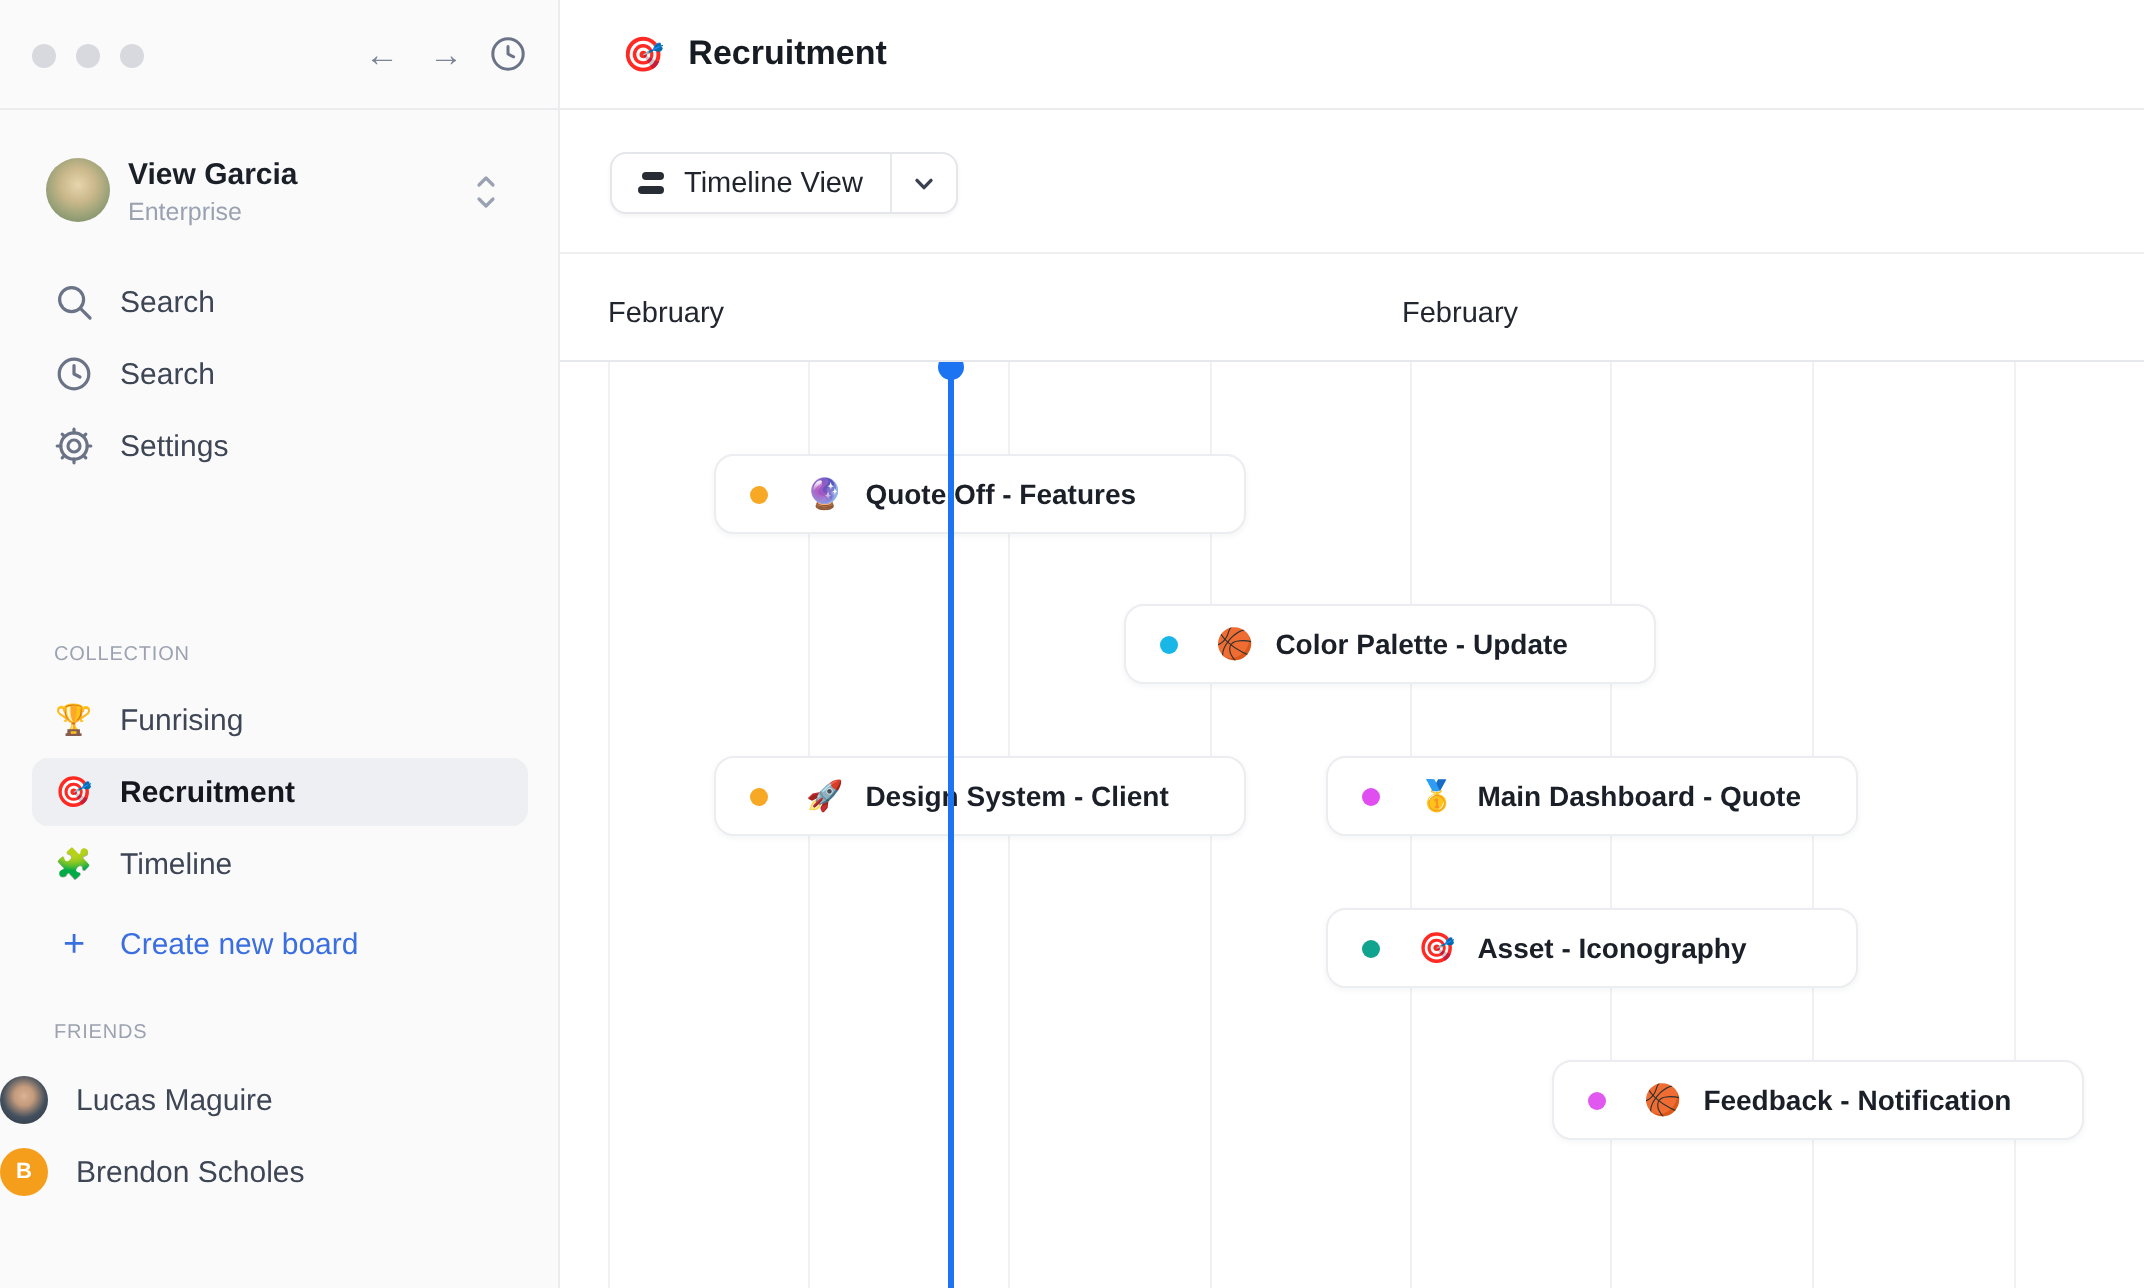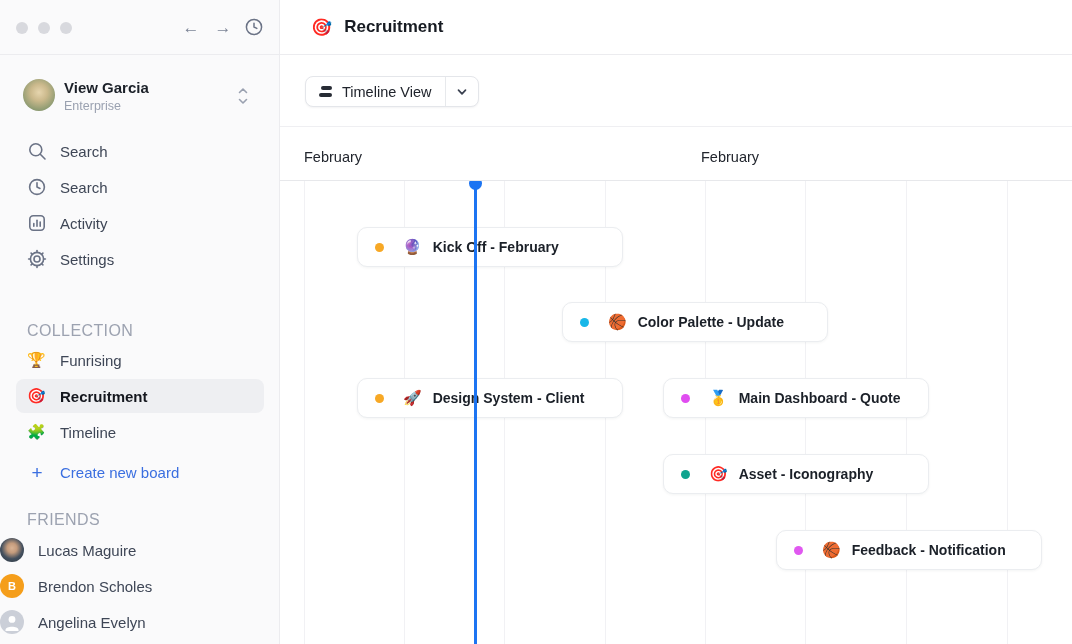--- a/index.html
+++ b/index.html
@@ -20,21 +20,21 @@
                background:radial-gradient(circle at 50% 42%, #E6D5AE 0%, #CBB98C 34%, #8E9B72 72%, #6F7D57 100%); }
   .profile-name { position:absolute; left:64px; top:3px; font-size:15px; font-weight:700; color:#1B2028; }
   .profile-plan { position:absolute; left:64px; top:23px; font-size:12.5px; color:#9AA1B0; }
   .profile-chev { position:absolute; right:30px; top:8px; }
 
   .nav-list { position:absolute; left:0; top:133px; width:280px; }
   .nav-item { position:relative; height:36px; display:flex; align-items:center; padding-left:27px; cursor:pointer; }
   .nav-item svg { margin-right:13px; }
   .nav-label { font-size:15px; color:#3E4656; }
 
-  .section-label { position:absolute; left:27px; font-size:16px; letter-spacing:.4px;
+  .section-label { position:absolute; left:27px; font-size:10px; letter-spacing:.4px;
                    color:#9CA2B0; font-weight:500; }
   .col-list { position:absolute; left:0; top:342px; width:280px; }
   .col-item { position:relative; height:36px; display:flex; align-items:center; padding-left:27px; cursor:pointer; }
   .col-item.selected::before { content:""; position:absolute; left:16px; right:16px; top:1px; bottom:1px;
                                background:#EEEFF2; border-radius:8px; }
   .col-emoji { position:relative; width:20px; font-size:15px; margin-right:13px; text-align:center; }
   .col-label { position:relative; font-size:15px; color:#3E4656;text-align:right; }
   .col-item.selected .col-label { color:#14171E; font-weight:600; }
   .create-row { position:absolute; left:0; top:454px; height:36px; width:280px;
                 display:flex; align-items:center; padding-left:27px; cursor:pointer; }
@@ -131,29 +131,20 @@
       </div>
       <div class="nav-item">
         <svg class="stroke-ico" width="20" height="20" viewBox="0 0 20 20">
           <circle cx="10" cy="10" r="7.4"></circle>
             <path d="M10 5.8 V10 L13 11.5"></path>
         </svg>
         <span class="nav-label">Search</span>
       </div>
       <div class="nav-item">
         <svg class="stroke-ico" width="20" height="20" viewBox="0 0 20 20">
-          <rect x="2.8" y="2.8" width="14.4" height="14.4" rx="3.4"></rect>
-          <path d="M6.8 13.3 V10.6"></path>
-            <path d="M10 13.3 V7.2"></path>
-            <path d="M13.2 13.3 V9"></path>
-        </svg>
-        <span class="nav-label">Activity</span>
-      </div>
-      <div class="nav-item">
-        <svg class="stroke-ico" width="20" height="20" viewBox="0 0 20 20">
           <circle cx="10" cy="10" r="3"></circle>
           <circle cx="10" cy="10" r="6.6"></circle>
           <path d="M10 3.4 V1.6"></path>
             <path d="M10 16.6 V18.4"></path>
           <path d="M3.4 10 H1.6"></path>
             <path d="M16.6 10 H18.4"></path>
           <path d="M5.3 5.3 L4.1 4.1"></path>
             <path d="M14.7 5.3 L15.9 4.1"></path>
           <path d="M5.3 14.7 L4.1 15.9"></path>
             <path d="M14.7 14.7 L15.9 15.9"></path>
@@ -189,29 +180,20 @@
     <div class="friend-list">
       <div class="friend">
         <span class="avatar-sm avatar-photo2"></span>
         <span class="friend-name">Lucas Maguire</span>
       </div>
       <div class="friend">
         <span class="avatar-sm" style="background: rgb(245, 158, 27);">
           <span class="avatar-init">B</span>
         </span>
         <span class="friend-name">Brendon Scholes</span>
-      </div>
-      <div class="friend">
-        <span class="avatar-sm avatar-ph">
-          <svg width="24" height="24" viewBox="0 0 24 24">
-            <circle cx="12" cy="9.4" r="3.4" fill="#ffffff"></circle>
-            <path d="M5.5 20 C5.5 15.6 18.5 15.6 18.5 20 L18.5 21 L5.5 21 Z" fill="#ffffff"></path>
-          </svg>
-        </span>
-        <span class="friend-name">Angelina Evelyn</span>
       </div>
     </div>
 
   </aside>
 
   <main class="main">
 
     <header class="main-header">
       <span class="hdr-emoji">🎯</span>
       <span class="hdr-title">Recruitment</span>
@@ -248,21 +230,21 @@
       <span class="gridline" style="left:525px"></span>
       <span class="gridline" style="left:626px"></span>
       <span class="gridline" style="left:727px"></span>
 
       <span class="today-line" style="left: 194px; background: rgb(28, 116, 242);"></span>
       <span class="today-dot" style="left: 189px; background: rgb(28, 116, 242);"></span>
 
       <div class="card" style="left:77px;top:46px">
         <span class="card-dot" style="background: rgb(247, 168, 37);"></span>
         <span class="card-emoji">🔮</span>
-        <span class="card-label">Kick Off - February</span>
+        <span class="card-label">Quote Off - Features</span>
       </div>
 
       <div class="card" style="left:282px;top:121px">
         <span class="card-dot" style="background: rgb(24, 183, 232);"></span>
         <span class="card-emoji">🏀</span>
         <span class="card-label">Color Palette - Update</span>
       </div>
 
       <div class="card" style="left:77px;top:197px">
         <span class="card-dot" style="background: rgb(247, 168, 37);"></span>

